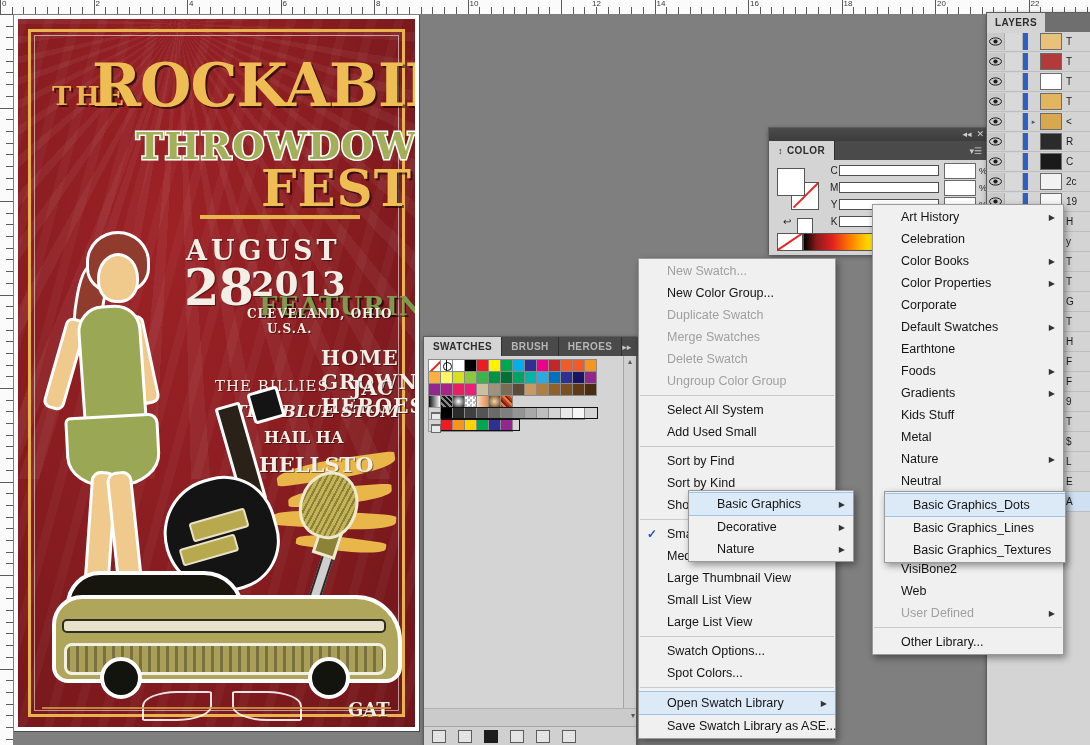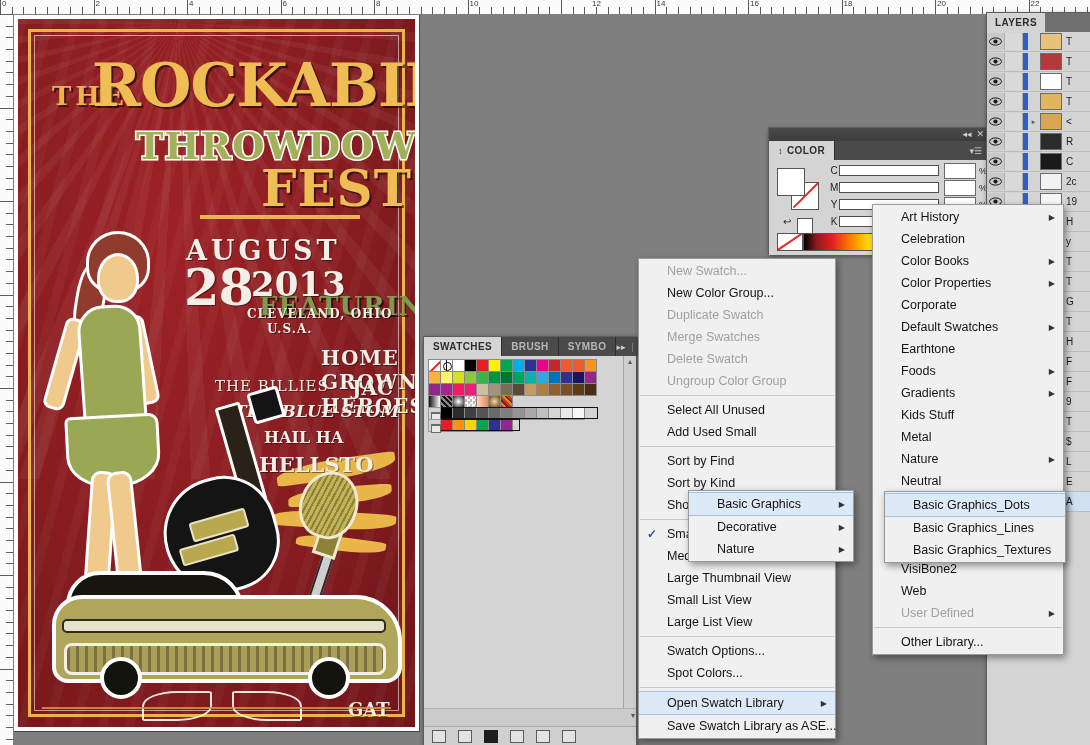--- a/index.html
+++ b/index.html
@@ -540,21 +540,21 @@
 
   <div class="panel" id="swatches-panel">
     <div class="tabbar">
       <div class="tab active">
           <span>SWATCHES</span>
         </div>
       <div class="tab">
           <span>BRUSH</span>
         </div>
       <div class="tab">
-          <span>SYMBO</span>
+          <span>HEROES</span>
         </div>
       <div class="tabfill">
         <span class="tab-ic">▸▸</span>
         <span class="tab-ic" style="color:#8a8a8a">|</span>
         <span class="tab-ic">▾☰</span>
       </div>
     </div>
     <div class="sw-body">
       <div class="sw-grid-wrap" id="sw-grid">
           <div class="sw-row">
@@ -993,21 +993,21 @@
         <span>Merge Swatches</span>
       </div>
       <div class="mi dim">
         <span>Delete Swatch</span>
       </div>
       <div class="mi dim">
         <span>Ungroup Color Group</span>
       </div>
       <div class="msep"></div>
       <div class="mi">
-        <span>Select All Unused</span>
+        <span>Select All System</span>
       </div>
       <div class="mi">
         <span>Add Used Small</span>
       </div>
       <div class="msep"></div>
       <div class="mi">
         <span>Sort by Find</span>
       </div>
       <div class="mi">
         <span>Sort by Kind</span>

